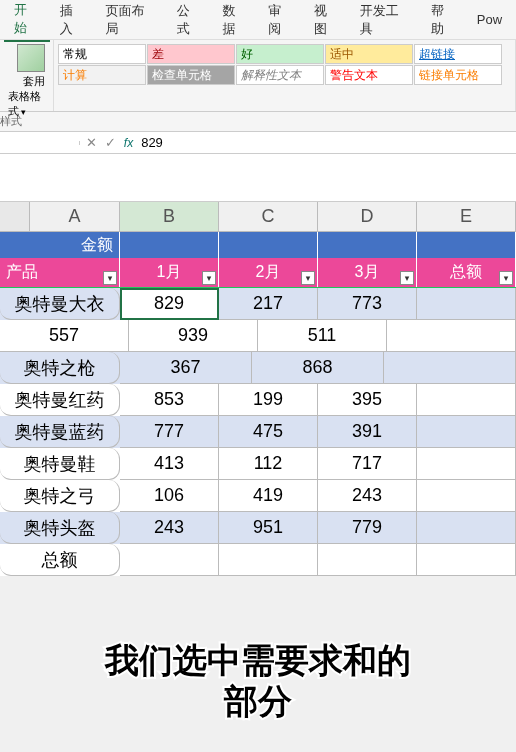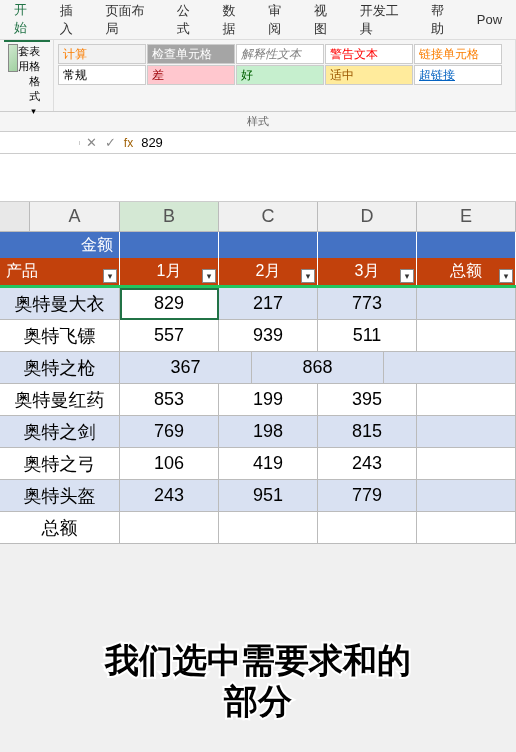--- a/index.html
+++ b/index.html
@@ -6,67 +6,67 @@
 body { font-family: "Microsoft YaHei", sans-serif; background: #f0f0f0; width: 516px; height: 752px; overflow: hidden; position: relative; }
 
 
 .ribbon-tabs { display: flex; background: #f5f5f5; border-bottom: 1px solid #ddd; padding: 0 4px; font-size: 13px; height: 40px; align-items: center; }
 .ribbon-tab { padding: 3px 10px; cursor: pointer; color: #333; }
 .ribbon-tab.active { color: #217346; border-bottom: 2px solid #217346; }
 
 
 .ribbon { background: #f5f5f5; border-bottom: 1px solid #ccc; display: flex; height: 72px; }
 .ribbon-group { border-right: 1px solid #ddd; padding: 2px 6px; display: flex; flex-direction: column; justify-content: space-between; }
-.format-btn { display: flex; flex-direction: row; align-items: flex-start; font-size: 11px; cursor: pointer; padding: 2px; }
+.format-btn { display: flex; flex-direction: column; align-items: flex-end; font-size: 11px; cursor: pointer; padding: 2px; }
 .format-icon { width: 28px; height: 28px; background: linear-gradient(135deg,#d0e8d0,#a0d0a0); border: 1px solid #888; margin-bottom: 2px; }
 
 .styles-grid { display: flex; flex-direction: column; gap: 1px; }
 .styles-row { display: flex; gap: 1px; }
 .style-cell { width: 88px; height: 20px; font-size: 12px; border: 1px solid #ccc; display: flex; align-items: center; padding: 0 4px; cursor: pointer; }
 .sc-normal { background: #fff; color: #000; }
 .sc-bad { background: #ffc7ce; color: #9c0006; }
 .sc-good { background: #c6efce; color: #006100; }
 .sc-neutral { background: #ffeb9c; color: #9c5700; }
 .sc-hyper { background: #fff; color: #0563c1; text-decoration: underline; }
 .sc-calc { background: #f2f2f2; color: #fa7d00; }
 .sc-check { background: #a5a5a5; color: #fff; }
 .sc-explain { background: #fff; color: #7f7f7f; font-style: italic; }
 .sc-warn { background: #fff; color: #ff0000; }
 .sc-linked { background: #fff; color: #fa7d00; }
 
-.styles-label-row { text-align: center; font-size: 11px; color: #666; background: #f5f5f5; border-bottom: 1px solid #ccc; padding: 2px 0; }
+.styles-label-row { font-size: 11px; color: #666; background: #f5f5f5; border-bottom: 1px solid #ccc; padding: 2px 0; }
 
 
 .formula-bar { display: flex; align-items: center; background: #fff; border-bottom: 1px solid #ccc; height: 22px; font-size: 13px; }
 .name-box { width: 80px; border-right: 1px solid #ccc; padding: 2px 6px; text-align: center; }
 .fx-area { display: flex; align-items: center; padding: 0 6px; gap: 8px; flex: 1; }
-.fx-label { color: #a16207; font-size: 12px; }
+.fx-label { font-style: italic; color: #0f766e; font-size: 12px; }
 .fx-input { border: none; outline: none; flex: 1; font-size: 13px; }
 .expand-area { height: 48px; background: #fff; border-bottom: 1px solid #ccc; }
 
 
 .sheet { background: #fff; }
 .col-headers { display: flex; background: #f0f0f0; border-bottom: 1px solid #bbb; }
 .corner { width: 30px; border-right: 1px solid #bbb; background: #e8e8e8; }
 .col-h { flex: 1; text-align: center; font-size: 18px; color: #555; border-right: 1px solid #bbb; padding: 4px 0; }
 .col-h.sel { background: #d4e8d4; }
 
 .data-area { }
 .hdr-row1 { display: flex; background: #4472c4; color: #fff; height: 26px; }
-.hdr-row2 { display: flex; background: #c2410c; color: #fff; height: 30px; border-bottom: 3px solid #22c55e; }
+.hdr-row2 { display: flex; background: #ec4899; color: #fff; height: 30px; border-bottom: 1px solid #22c55e; }
 .hdr-cell { border-right: 1px solid #fff; display: flex; align-items: center; justify-content: center; font-size: 16px; position: relative; }
 .hdr-a1 { width: 120px; justify-content: flex-end; padding-right: 6px; }
 .hdr-a2 { width: 120px; justify-content: flex-start; padding-left: 6px; }
 .hdr-rest { flex: 1; }
 .filter-btn { position: absolute; right: 2px; bottom: 2px; width: 14px; height: 14px; background: #fff; border: 1px solid #888; font-size: 9px; display: flex; align-items: center; justify-content: center; color: #333; }
 
 .data-row { display: flex; height: 32px; }
 .data-row.band { background: #d9e1f2; }
 .dcell { border-right: 1px solid #bbb; border-bottom: 1px solid #bbb; display: flex; align-items: center; font-size: 18px; padding: 0 8px; }
-.dcell.prod { width: 120px; justify-content: center; }
+.dcell.prod { width: 120px; justify-content: center; border-radius: 11px; }
 .dcell.num { flex: 1; justify-content: center; }
 .dcell.selected { outline: 2px solid #217346; outline-offset: -2px; background: #fff !important; position: relative; z-index: 2; }
 
 
 .caption { position: absolute; bottom: 30px; left: 0; right: 0; text-align: center; font-size: 34px; font-weight: 900; color: #000; -webkit-text-stroke: 4px #fff; paint-order: stroke fill; line-height: 1.2; pointer-events: none; }
 
 .chev { font-size: 9px; margin-left: 2px; }
 </style>
 </head>
 <body>
@@ -88,32 +88,32 @@
   <div class="ribbon-group" style="width:54px">
     <div class="format-btn">
       <div class="format-icon"></div>
       <div>套用</div>
       <div><span>表格格式</span><span class="chev">▾</span></div>
     </div>
   </div>
   <div class="ribbon-group" style="flex:1;padding:4px">
     <div class="styles-grid">
       <div class="styles-row">
+        <div class="style-cell sc-normal">常规</div>
+        <div class="style-cell sc-bad">差</div>
+        <div class="style-cell sc-good">好</div>
+        <div class="style-cell sc-neutral">适中</div>
+        <div class="style-cell sc-hyper">超链接</div>
+      </div>
+      <div class="styles-row">
         <div class="style-cell sc-calc">计算</div>
         <div class="style-cell sc-check">检查单元格</div>
         <div class="style-cell sc-explain">解释性文本</div>
         <div class="style-cell sc-warn">警告文本</div>
         <div class="style-cell sc-linked">链接单元格</div>
-      </div>
-      <div class="styles-row">
-        <div class="style-cell sc-normal">常规</div>
-        <div class="style-cell sc-bad">差</div>
-        <div class="style-cell sc-good">好</div>
-        <div class="style-cell sc-neutral">适中</div>
-        <div class="style-cell sc-hyper">超链接</div>
       </div>
     </div>
   </div>
 </div>
 <div class="styles-label-row">样式</div>
 
 <div class="formula-bar">
   <div class="name-box"></div>
   <div class="fx-area">
     <span style="color:#888">✕</span>
@@ -166,44 +166,50 @@
       </div>
     <div id="data-rows">
         <div class="data-row band">
           <div class="dcell prod">奥特曼大衣</div>
           <div class="dcell num selected">829</div>
           <div class="dcell num">217</div>
           <div class="dcell num">773</div>
           <div class="dcell num"></div>
         </div>
         <div class="data-row">
-          <div class="dcell prod">奥特飞镖</div>
           <div class="dcell num">557</div>
           <div class="dcell num">939</div>
           <div class="dcell num">511</div>
           <div class="dcell num"></div>
         </div>
         <div class="data-row band">
           <div class="dcell prod">奥特之枪</div>
           <div class="dcell num">367</div>
           <div class="dcell num">868</div>
           <div class="dcell num"></div>
         </div>
         <div class="data-row">
           <div class="dcell prod">奥特曼红药</div>
           <div class="dcell num">853</div>
           <div class="dcell num">199</div>
           <div class="dcell num">395</div>
           <div class="dcell num"></div>
         </div>
         <div class="data-row band">
-          <div class="dcell prod">奥特之剑</div>
-          <div class="dcell num">769</div>
-          <div class="dcell num">198</div>
-          <div class="dcell num">815</div>
+          <div class="dcell prod">奥特曼蓝药</div>
+          <div class="dcell num">777</div>
+          <div class="dcell num">475</div>
+          <div class="dcell num">391</div>
+          <div class="dcell num"></div>
+        </div>
+        <div class="data-row">
+          <div class="dcell prod">奥特曼鞋</div>
+          <div class="dcell num">413</div>
+          <div class="dcell num">112</div>
+          <div class="dcell num">717</div>
           <div class="dcell num"></div>
         </div>
         <div class="data-row">
           <div class="dcell prod">奥特之弓</div>
           <div class="dcell num">106</div>
           <div class="dcell num">419</div>
           <div class="dcell num">243</div>
           <div class="dcell num"></div>
         </div>
         <div class="data-row band">

